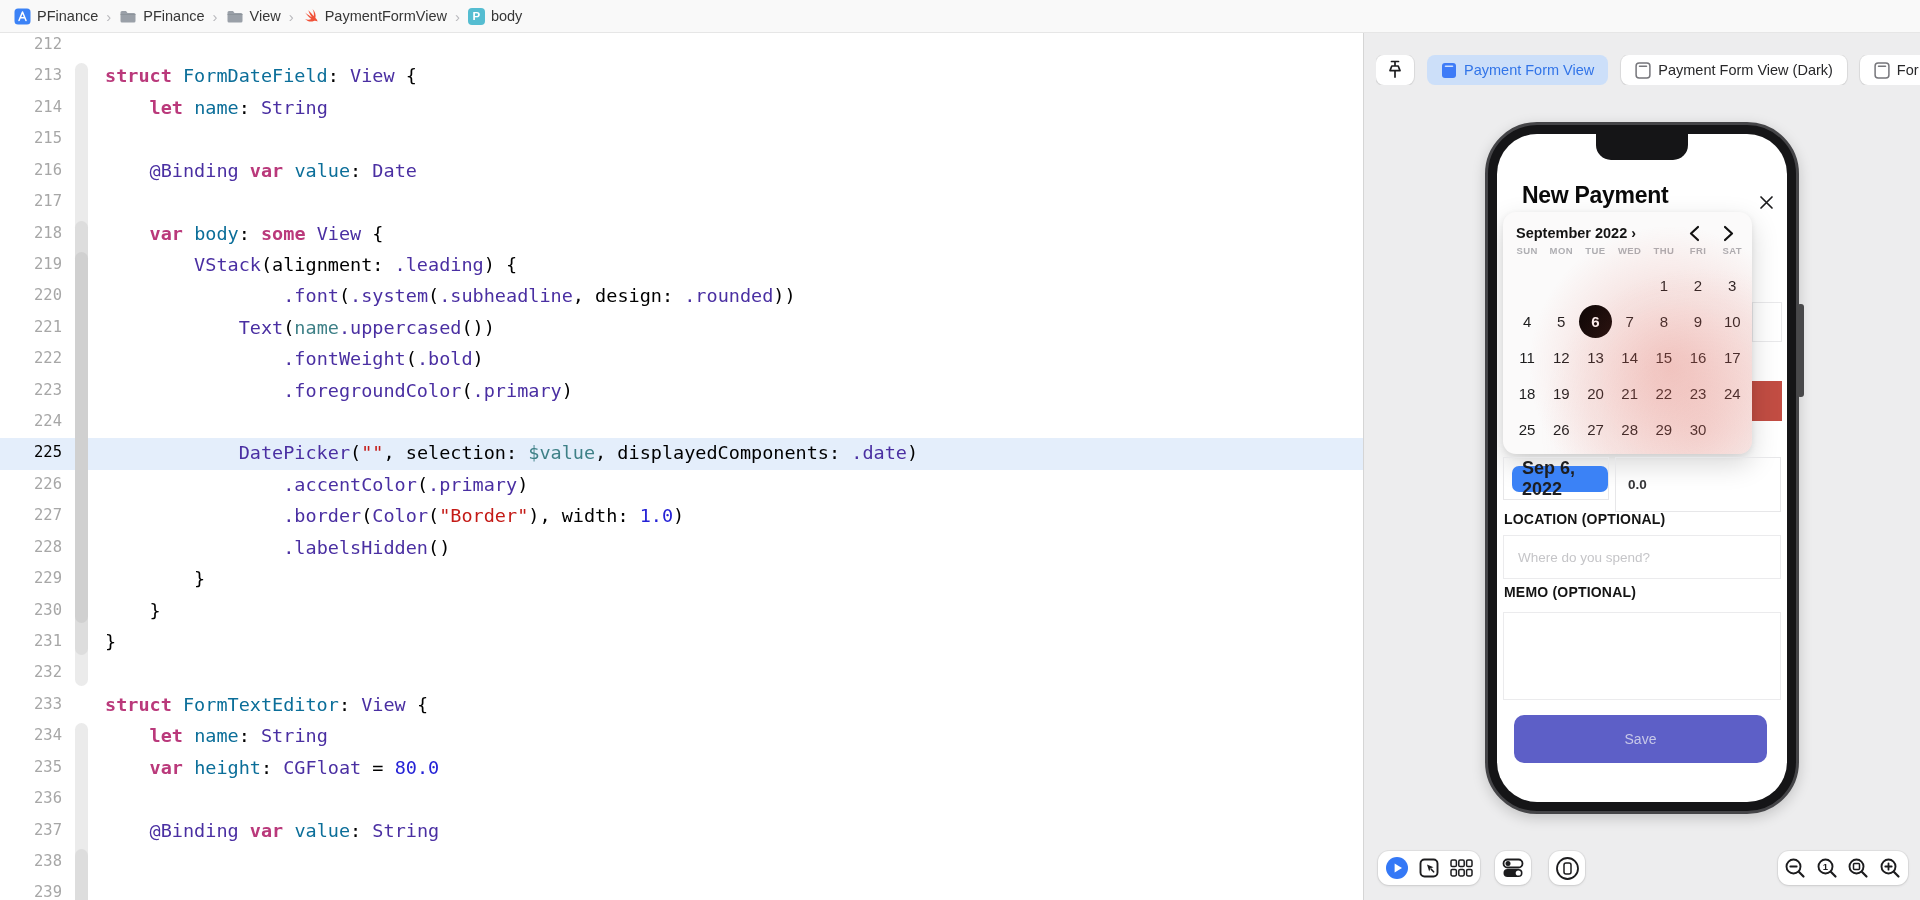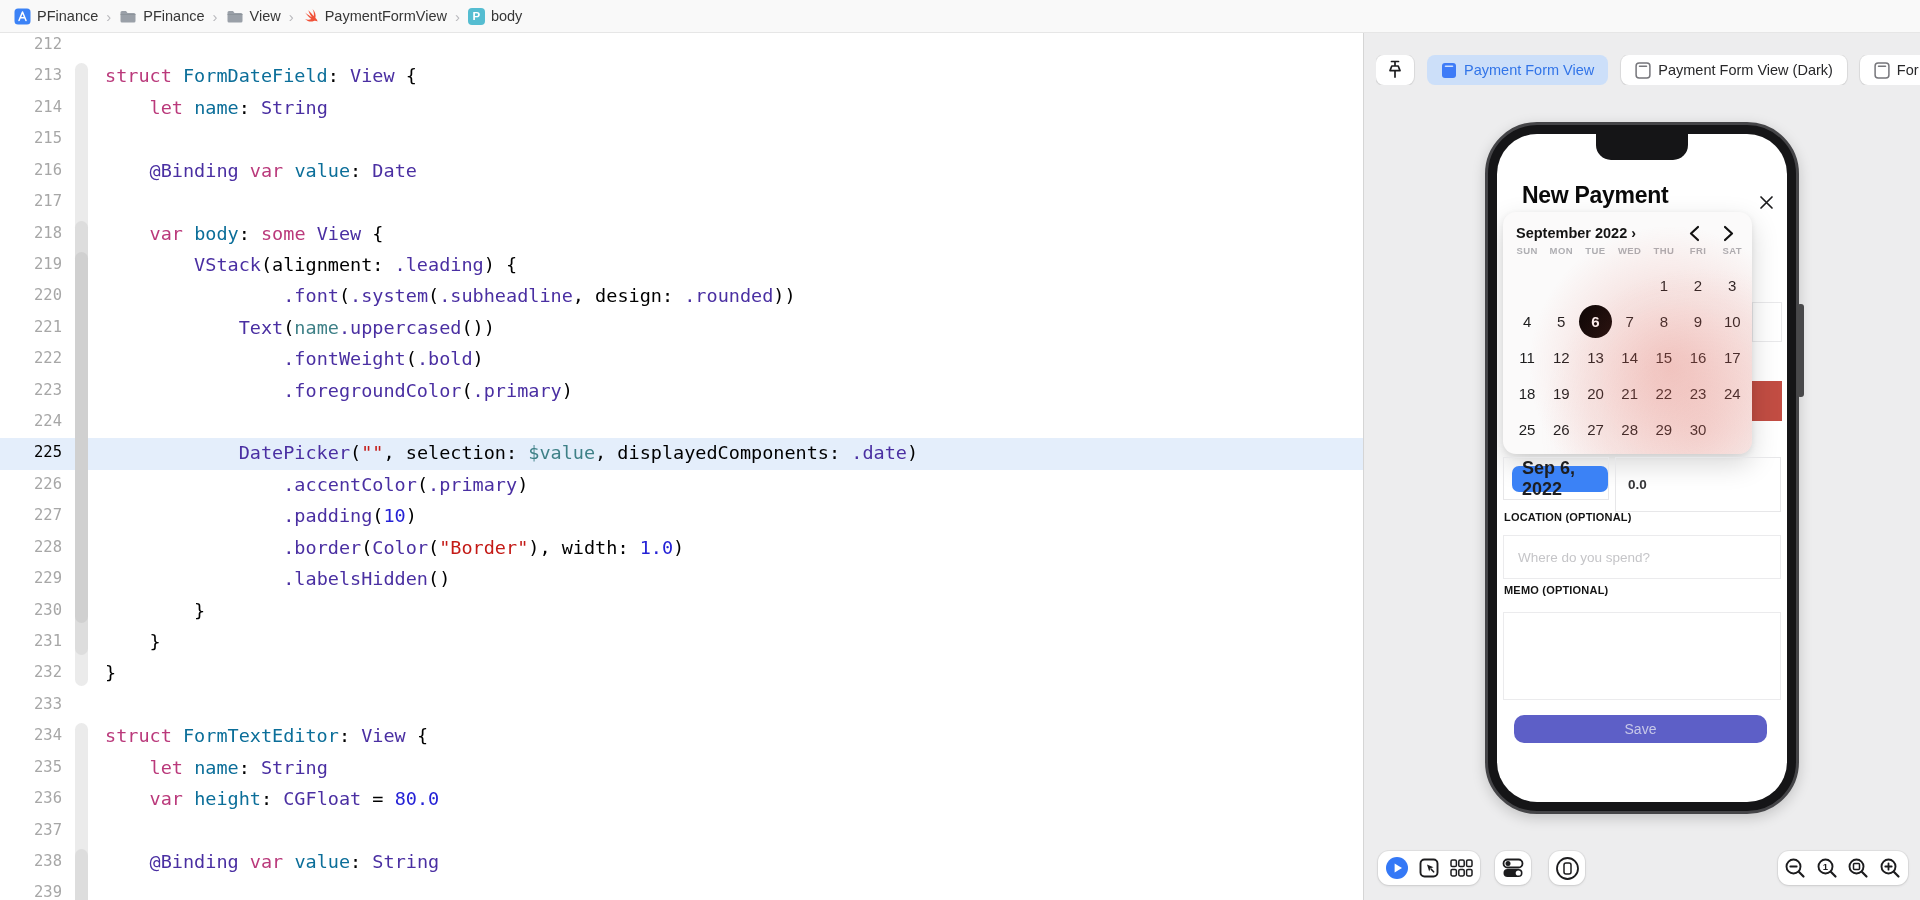--- a/index.html
+++ b/index.html
@@ -18,21 +18,21 @@
   .hl-band{position:absolute;left:0;width:100%;height:32px;background:#e4eefb;}
   .gutter{position:absolute;left:0;top:-4px;width:62px;text-align:right;}
   .gutter .num{height:31.43px;line-height:31.43px;font-family:"DejaVu Sans Mono","Liberation Mono",monospace;
                font-size:15.5px;color:#a7a7a7;}
   .gutter .num.cur{color:#000;}
   .ribbon{position:absolute;left:74px;top:-4px;width:16px;}
   .ribbon .cap{position:absolute;left:1px;width:13px;border-radius:7px;}
   .code{position:absolute;left:105px;top:-4px;right:0;}
   .code .row{height:31.43px;line-height:31.43px;white-space:pre;
              font-family:"DejaVu Sans Mono","Liberation Mono",monospace;font-size:18.5px;color:#000;}
-  .tok-k{color:#ba397b;font-weight:normal;}
+  .tok-k{color:#ba397b;font-weight:bold;}
   .tok-d{color:#0b6e99;}
   .tok-t{color:#4a2fa2;}
   .tok-v{color:#3e8087;}
   .tok-s{color:#c41a16;}
   .tok-n{color:#2421d6;}
   
   .canvas{position:absolute;left:1363px;top:33px;width:557px;height:867px;background:#ededee;
           border-left:1px solid #d5d5d5;box-sizing:border-box;}
   .tabsbar{position:absolute;left:12px;top:22px;right:0;height:30px;display:flex;gap:13px;overflow:hidden;}
   .pinbtn,.tab{height:30px;border-radius:8px;background:#fff;display:flex;align-items:center;
@@ -68,26 +68,26 @@
   .day{display:flex;align-items:center;justify-content:center;font-size:15px;color:#1d1d1e;cursor:default;}
   .day .in{width:33px;height:33px;display:flex;align-items:center;justify-content:center;border-radius:50%;}
   .day.sel .in{background:#000;color:#fff;font-weight:600;}
   .fieldrow{position:absolute;left:0;top:323px;width:100%;height:43px;}
   .f-date{position:absolute;left:6px;top:0;width:106px;height:43px;border:1px solid #e7e7e9;box-sizing:border-box;
           display:flex;align-items:center;padding-left:8px;}
   .chip{background:#3b82f6;border-radius:7px;height:26px;padding:0 10px;display:flex;align-items:center;
         font-size:18px;color:#1d1d1f;cursor:default;font-weight:bold;}
   .f-amount{position:absolute;left:118px;top:0;width:166px;height:55px;border:1px solid #e7e7e9;box-sizing:border-box;
             display:flex;align-items:center;padding-left:12px;font-size:13.5px;font-weight:600;color:#333336;}
-  .sec-label{position:absolute;left:7px;font-size:11px;font-weight:700;letter-spacing:0.2px;color:#141414;text-align:right;}
+  .sec-label{position:absolute;left:7px;font-size:14px;font-weight:700;letter-spacing:0.2px;color:#141414;text-align:right;}
   .pv-input{position:absolute;left:6px;width:278px;border:1px solid #ebebed;box-sizing:border-box;background:#fff;
             font-family:"Liberation Sans",sans-serif;font-size:13.5px;color:#1d1d1f;padding:0 0 0 14px;outline:none;border-radius:0;}
   .pv-input::placeholder{color:#c5c5c8;}
   .memo{position:absolute;left:6px;top:478px;width:278px;height:88px;border:1px solid #ebebed;box-sizing:border-box;background:#fff;}
-  .savebtn{position:absolute;left:17px;top:581px;width:253px;height:28px;border:none;border-radius:10px;
+  .savebtn{position:absolute;left:17px;top:581px;width:253px;height:48px;border:none;border-radius:10px;
            background:var(--save);color:#c7c8e8;font-size:14px;font-family:"Liberation Sans",sans-serif;cursor:default;}
   
   .pill{position:absolute;background:#fff;border-radius:11px;box-shadow:0 0 0 1px rgba(0,0,0,0.05),0 1px 3px rgba(0,0,0,0.10);
         display:flex;align-items:center;justify-content:space-evenly;}
   .tool-left{left:14px;top:818px;width:102px;height:34px;}
   .tool-btn2{left:131px;top:818px;width:36px;height:34px;}
   .tool-btn3{left:185px;top:818px;width:36px;height:34px;}
   .tool-zoom{left:414px;top:818px;width:130px;height:34px;}
   .icbtn{display:flex;align-items:center;justify-content:center;width:28px;height:28px;cursor:default;}
 </style>
@@ -190,21 +190,20 @@
         <div class="row"></div>
         <div class="row"><span class="tok-p">    </span><span class="tok-k">var</span><span class="tok-p"> </span><span class="tok-d">body</span><span class="tok-p">: </span><span class="tok-k">some</span><span class="tok-p"> </span><span class="tok-t">View</span><span class="tok-p"> {</span></div>
         <div class="row"><span class="tok-p">        </span><span class="tok-t">VStack</span><span class="tok-p">(alignment: </span><span class="tok-t">.leading</span><span class="tok-p">) {</span></div>
         <div class="row"><span class="tok-p">                </span><span class="tok-t">.font</span><span class="tok-p">(</span><span class="tok-t">.system</span><span class="tok-p">(</span><span class="tok-t">.subheadline</span><span class="tok-p">, design: </span><span class="tok-t">.rounded</span><span class="tok-p">))</span></div>
         <div class="row"><span class="tok-p">            </span><span class="tok-t">Text</span><span class="tok-p">(</span><span class="tok-v">name</span><span class="tok-t">.uppercased</span><span class="tok-p">())</span></div>
         <div class="row"><span class="tok-p">                </span><span class="tok-t">.fontWeight</span><span class="tok-p">(</span><span class="tok-t">.bold</span><span class="tok-p">)</span></div>
         <div class="row"><span class="tok-p">                </span><span class="tok-t">.foregroundColor</span><span class="tok-p">(</span><span class="tok-t">.primary</span><span class="tok-p">)</span></div>
         <div class="row"></div>
         <div class="row"><span class="tok-p">            </span><span class="tok-t">DatePicker</span><span class="tok-p">(</span><span class="tok-s">""</span><span class="tok-p">, selection: </span><span class="tok-v">$value</span><span class="tok-p">, displayedComponents: </span><span class="tok-t">.date</span><span class="tok-p">)</span></div>
         <div class="row"><span class="tok-p">                </span><span class="tok-t">.accentColor</span><span class="tok-p">(</span><span class="tok-t">.primary</span><span class="tok-p">)</span></div>
-        <div class="row"><span class="tok-p">                </span><span class="tok-t">.padding</span><span class="tok-p">(</span><span class="tok-n">10</span><span class="tok-p">)</span></div>
         <div class="row"><span class="tok-p">                </span><span class="tok-t">.border</span><span class="tok-p">(</span><span class="tok-t">Color</span><span class="tok-p">(</span><span class="tok-s">"Border"</span><span class="tok-p">), width: </span><span class="tok-n">1.0</span><span class="tok-p">)</span></div>
         <div class="row"><span class="tok-p">                </span><span class="tok-t">.labelsHidden</span><span class="tok-p">()</span></div>
         <div class="row"><span class="tok-p">        }</span></div>
         <div class="row"><span class="tok-p">    }</span></div>
         <div class="row"><span class="tok-p">}</span></div>
         <div class="row"></div>
         <div class="row"><span class="tok-k">struct</span><span class="tok-p"> </span><span class="tok-d">FormTextEditor</span><span class="tok-p">: </span><span class="tok-t">View</span><span class="tok-p"> {</span></div>
         <div class="row"><span class="tok-p">    </span><span class="tok-k">let</span><span class="tok-p"> </span><span class="tok-d">name</span><span class="tok-p">: </span><span class="tok-t">String</span></div>
         <div class="row"><span class="tok-p">    </span><span class="tok-k">var</span><span class="tok-p"> </span><span class="tok-d">height</span><span class="tok-p">: </span><span class="tok-t">CGFloat</span><span class="tok-p"> = </span><span class="tok-n">80.0</span></div>
         <div class="row"></div>

